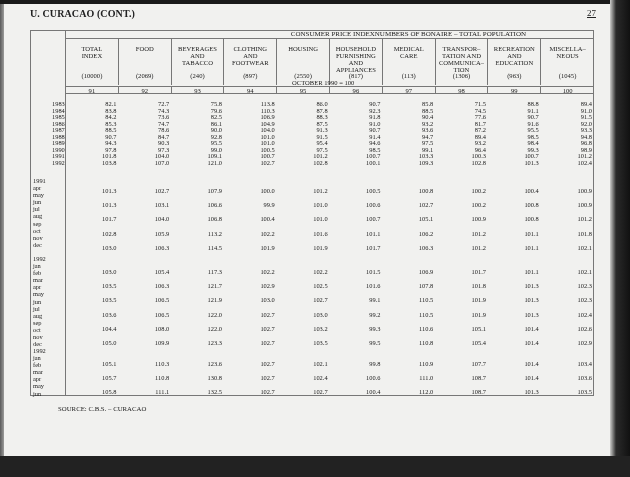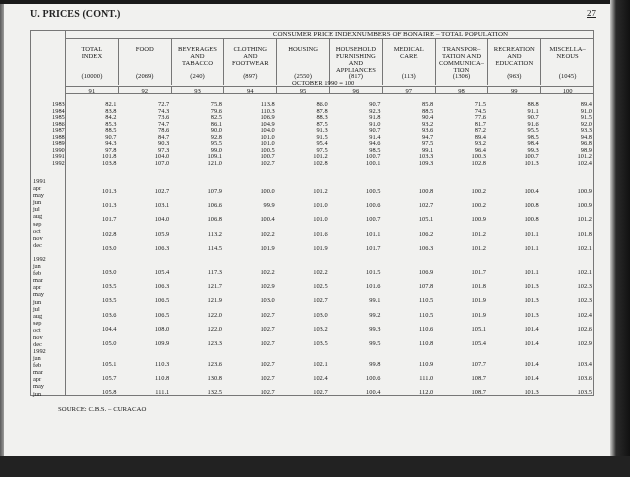--- a/index.html
+++ b/index.html
@@ -5,41 +5,41 @@
   html,body{margin:0;padding:0;}
   body{width:630px;height:477px;background:#1a1a1a;position:relative;overflow:hidden;font-family:"Liberation Serif","DejaVu Serif",serif;color:#222;}
   .paper{position:absolute;left:4px;top:4px;width:606px;height:452px;background:#f1f1ef;}
   .binding{position:absolute;left:0;top:4px;width:10px;height:452px;background:linear-gradient(to right,#5a5a5a,#bdbdbb 60%,#e8e8e6);}
   .rightedge{position:absolute;left:610px;top:0;width:20px;height:477px;background:linear-gradient(to right,#cfcfcd,#2a2a2a 30%,#111);}
   .bottomedge{position:absolute;left:0;top:456px;width:630px;height:21px;background:#222;}
   .title{position:absolute;left:30px;top:8px;font-size:10px;font-weight:bold;letter-spacing:0.1px;}
   .pagenum{position:absolute;left:587px;top:8px;font-size:9px;text-decoration:underline;}
   .tbl{position:absolute;left:30px;top:30px;width:564px;height:366px;border:1px solid #777;box-sizing:border-box;}
   .labelcol{position:absolute;left:30px;top:30px;width:36px;height:366px;border-right:1px solid #777;box-sizing:border-box;}
-  .banner{position:absolute;left:66px;top:30px;width:528px;height:9px;border-bottom:1px solid #777;box-sizing:border-box;font-size:7px;text-align:right;padding-right:86px;line-height:9px;}
+  .banner{position:absolute;left:66px;top:30px;width:528px;height:9px;border-bottom:1px solid #777;box-sizing:border-box;font-size:7px;text-align:right;padding-right:68px;line-height:9px;}
   .hcol{position:absolute;top:39px;height:46px;border-right:1px solid #777;box-sizing:border-box;font-size:6.6px;text-align:center;line-height:7px;}
   .hcol .nm{position:absolute;top:6px;left:0;right:0;}
   .hcol .wt{position:absolute;top:33px;left:0;right:0;}
   .ref{position:absolute;left:66px;top:79px;width:528px;font-size:6.6px;text-align:right;padding-right:0;}
   .ref span{position:absolute;left:226px;}
   .numrow{position:absolute;left:66px;top:86px;width:528px;height:8px;border-top:1px solid #777;border-bottom:1px solid #777;box-sizing:border-box;}
   .numcell{position:absolute;top:0;height:7px;font-size:6.6px;text-align:center;line-height:7px;border-right:1px solid #777;box-sizing:border-box;}
   .lbl{position:absolute;font-size:6.4px;line-height:7px;}
   .val{position:absolute;font-size:6.4px;text-align:right;width:30px;line-height:7px;}
   .source{position:absolute;left:58px;top:405px;font-size:6.8px;}
 </style>
 </head>
 <body>
 
 <div class="binding"></div>
 <div class="paper"></div>
 <div class="rightedge"></div>
 <div class="bottomedge"></div>
 
-<div class="title">U. PRICES (CONT.)</div>
+<div class="title">U. CURACAO (CONT.)</div>
 <div class="pagenum">27</div>
 
 <div id="table-root">
   <div class="tbl"></div>
   <div class="labelcol"></div>
   <div class="banner">CONSUMER PRICE INDEXNUMBERS OF BONAIRE – TOTAL POPULATION</div>
   <div id="hcols">
       <div class="hcol" style="left: 66px; width: 52.8px;">
         <div class="nm">
           <div>TOTAL</div>

